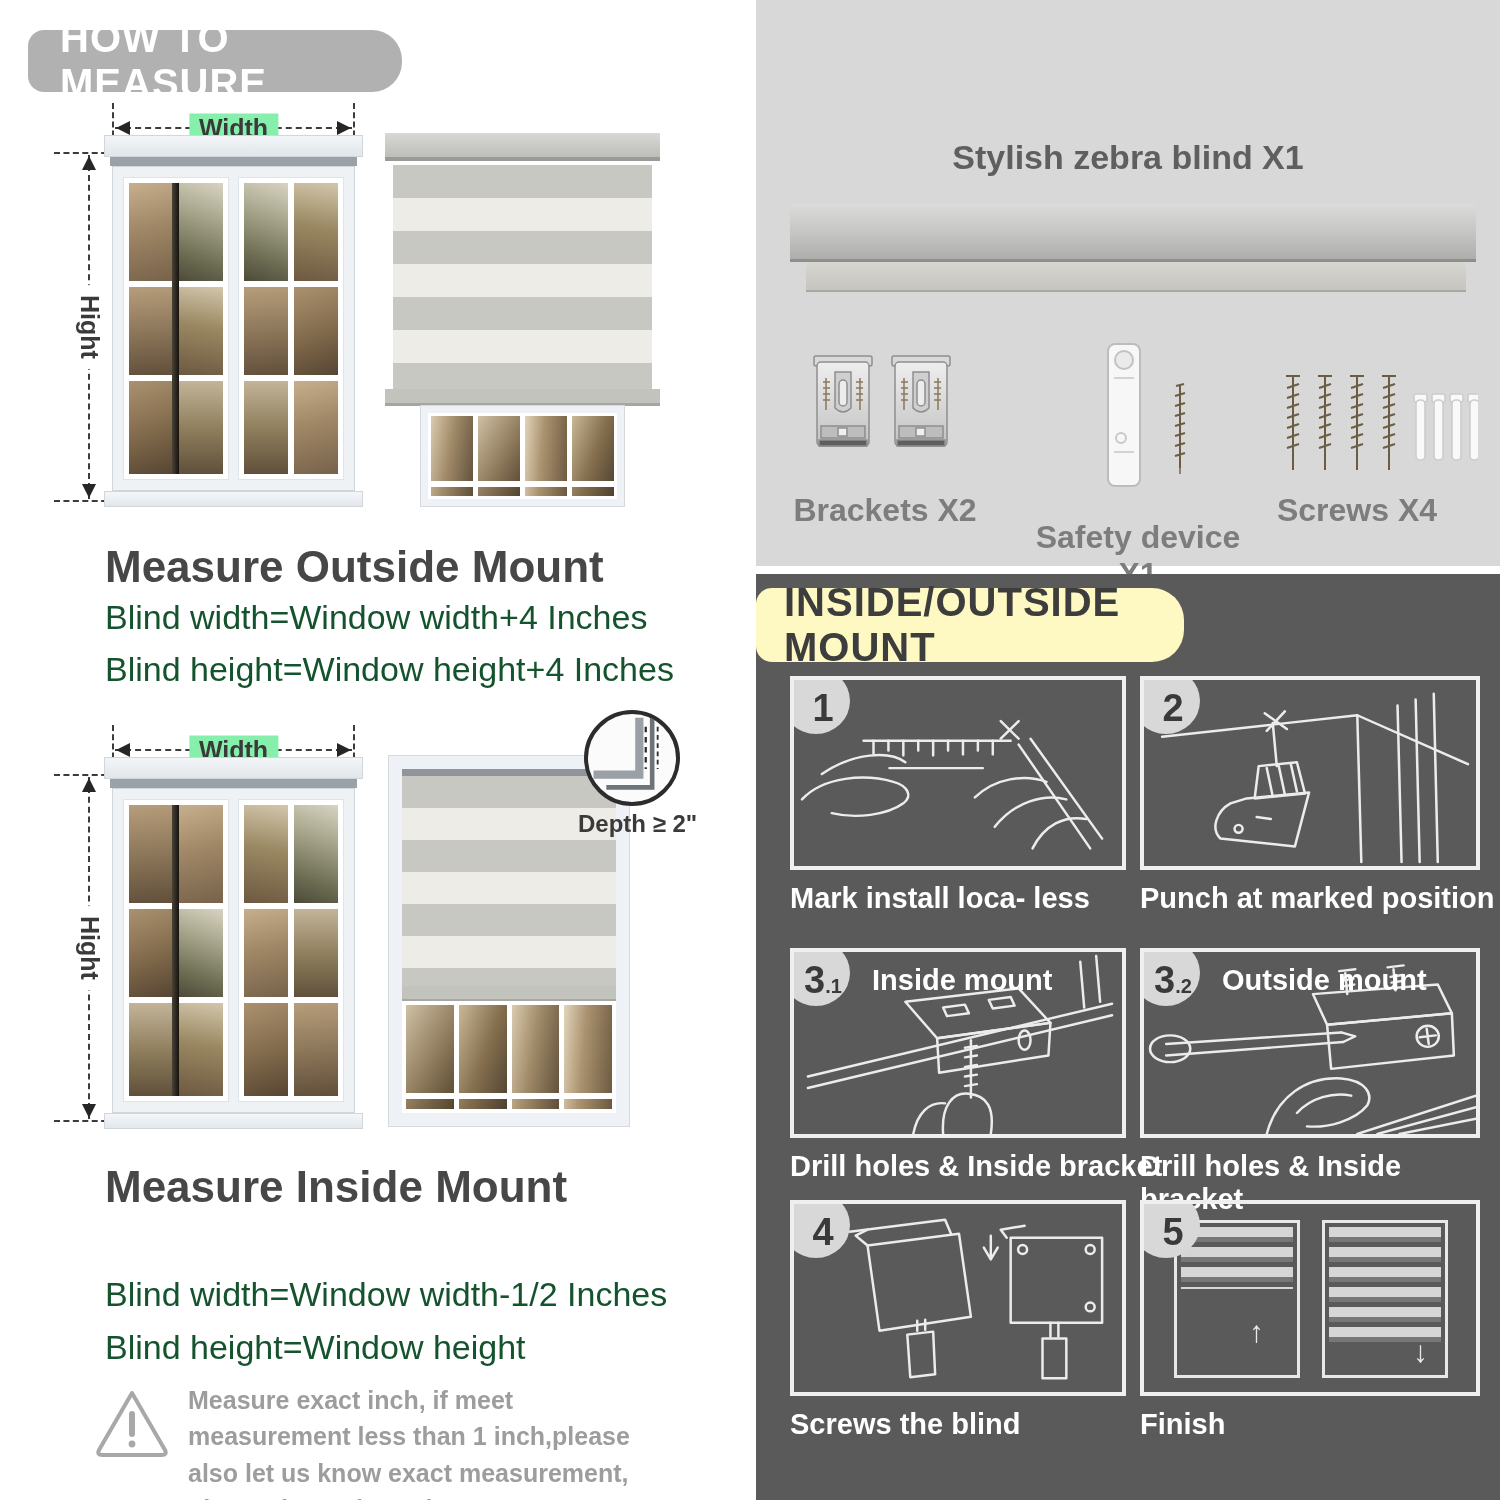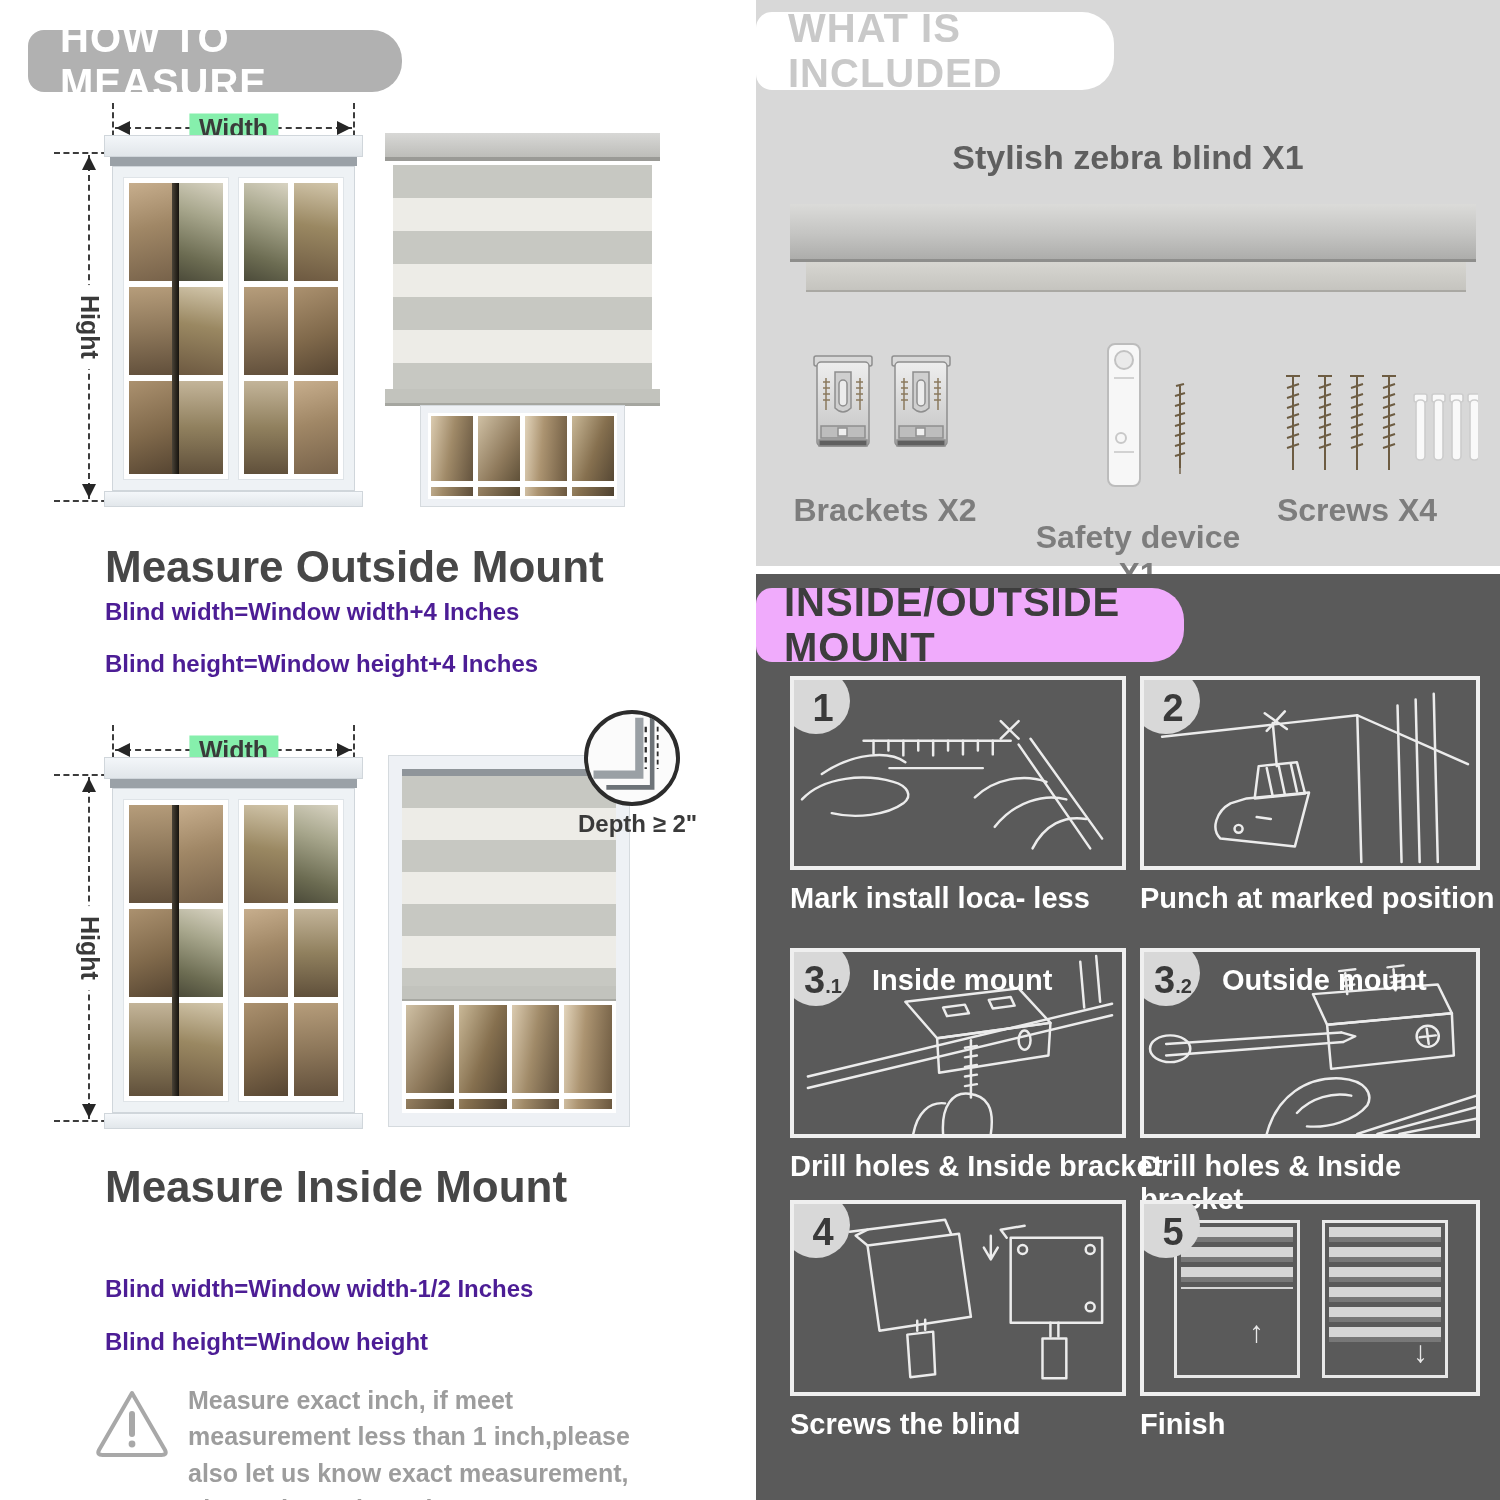--- a/index.html
+++ b/index.html
@@ -9,21 +9,21 @@
     font-family: "Liberation Sans", sans-serif; overflow: hidden;
   }
   .abs { position:absolute; }
 
   
   .pill { position:absolute; display:flex; align-items:center; font-weight:bold; letter-spacing:1px; }
   .pill-gray { left:28px; top:30px; width:374px; height:62px; background:#b1b1b1; color:#fff;
                border-radius:16px 30px 30px 16px; font-size:40px; padding-left:32px; }
   .pill-included { left:756px; top:12px; width:358px; height:78px; background:#fff; color:#c9c9c9;
                border-radius:16px 32px 32px 16px; font-size:40px; padding-left:32px; z-index:3;}
-  .pill-mount { left:756px; top:588px; width:428px; height:74px; background:#f0abfc; color:#3d3d3d;
+  .pill-mount { left:756px; top:588px; width:428px; height:74px; background:#fef9c3; color:#3d3d3d;
                border-radius:16px 32px 32px 16px; font-size:40px; padding-left:28px; z-index:3;}
 
   
   .dim-w { position:absolute; width:243px; height:52px; }
   .dim-w .tick { position:absolute; top:0; height:52px; border-left:2px dashed #3c3c3c; }
   .dim-w .line { position:absolute; left:3px; right:3px; top:24px; border-top:2px dashed #3c3c3c; }
   .dim-w .lbl  { position:absolute; left:50%; top:25px; transform:translate(-50%,-50%);
                  background:#86efac; padding:0 10px; font-weight:bold; font-size:25px; color:#3a3a3a; }
   .dim-h { position:absolute; left:50px; width:80px; }
   .dim-h .tick { position:absolute; left:4px; right:4px; border-top:2px dashed #3c3c3c; }
@@ -82,21 +82,21 @@
       grid-template-columns:1fr 1fr 1fr 1fr; gap:5px; padding:4px; }
   .b2panes .hbar { position:absolute; left:0; right:0; bottom:14px; height:6px; background:#fff; }
 
   .magnifier { position:absolute; left:584px; top:710px; width:96px; height:96px; border-radius:50%;
       border:4px solid #2c2c2c; background:#fbfbfb; z-index:5; overflow:hidden; }
   .depth-lbl { position:absolute; left:578px; top:810px; width:160px; font-weight:bold;
       font-size:24px; color:#3a3a3a; z-index:5; }
 
   
   .h-measure { position:absolute; left:105px; font-weight:bold; font-size:44px; color:#474747; }
-  .t-measure { position:absolute; left:105px; font-weight:bold; font-size:24px; color:#4c1d95; }
+  .t-measure { position:absolute; left:105px; font-weight:normal; font-size:34px; color:#14532d; }
   .warn-text { position:absolute; left:188px; top:1382px; width:470px; font-weight:bold;
       font-size:25px; color:#9d9d9d; line-height:1.45; }
   .warn-icon { position:absolute; left:92px; top:1386px; }
 
   
   .panel-light { position:absolute; left:756px; top:0; width:744px; height:566px; background:#d8d8d8; }
   .panel-dark  { position:absolute; left:756px; top:574px; width:744px; height:926px; background:#5a5a5a; }
   .product-lbl { position:absolute; left:756px; top:138px; width:744px; text-align:center;
       font-weight:bold; font-size:34px; color:#5f5f5f; }
   .bar-main { position:absolute; left:790px; top:204px; width:686px; height:58px;
@@ -265,23 +265,20 @@
     <svg width="80" height="74" viewBox="0 0 80 74">
       <path d="M40 7 L73 64 Q75.5 69 69.5 69 L10.5 69 Q4.5 69 7 64 Z" fill="none" stroke="#a8a8a8" stroke-width="4" stroke-linejoin="round"></path>
       <path d="M40 28 L40 48" stroke="#a8a8a8" stroke-width="6" stroke-linecap="round" fill="none"></path>
       <circle cx="40" cy="58" r="3.4" fill="#a8a8a8"></circle>
     </svg>
   </div>
   <div class="warn-text">Measure exact inch, if meet measurement less than 1 inch,please also let us know exact measurement, please do not leave it</div>
 
   <div class="panel-light"></div>
 
-  <div class="pill pill-included">
-    <span>WHAT IS INCLUDED</span>
-  </div>
 
   <div class="product-lbl">Stylish zebra blind X1</div>
   <div class="bar-main"></div>
   <div class="bar-band"></div>
 
   <svg class="abs" style="left:812px; top:352px;" width="140" height="118" viewBox="0 0 140 118">
     <defs>
       <linearGradient id="gm" x1="0" y1="0" x2="0" y2="1">
         <stop offset="0" stop-color="#eeeeee"></stop>
           <stop offset="1" stop-color="#c2c2c2"></stop>

